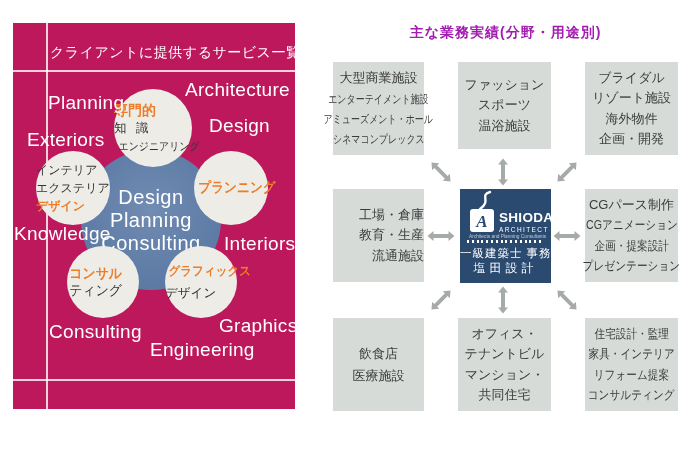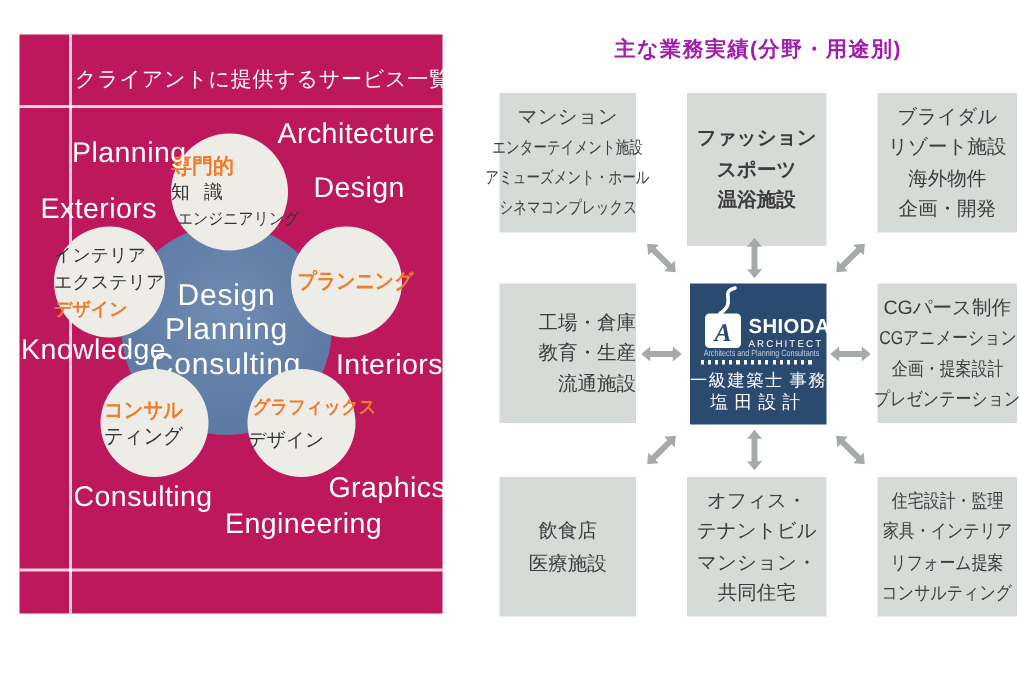--- a/index.html
+++ b/index.html
@@ -47,21 +47,21 @@
   
   .rtitle{position:absolute;left:333px;top:24px;width:345px;text-align:center;color:#a21caf;
           font-size:14px;font-weight:600;letter-spacing:1px;}
   .gbox{position:absolute;background:#d6dbd7;display:flex;flex-direction:column;align-items:center;
         justify-content:center;text-align:center;color:#3c3c3c;font-size:13px;line-height:20.5px;
         font-weight:500;}
   .gbox span{white-space:nowrap;display:block;}
   .cond1{font-size:12.5px;transform:scaleX(.85);}
   .cond2{font-size:11.5px;transform:scaleX(.78);line-height:20px;}
   .b-commercial{left:333px;top:62px;width:91px;height:93px;}
-  .b-fashion{left:458px;top:62px;width:93px;height:102px;font-weight:bold;}
+  .b-fashion{left:458px;top:62px;width:93px;height:87px;}
   .b-bridal{left:585px;top:62px;width:93px;height:93px;}
   .b-factory{left:333px;top:189px;width:91px;height:93px;align-items:flex-end;}
   .b-cg{left:585px;top:189px;width:93px;height:93px;}
   .b-restaurant{left:333px;top:318px;width:91px;height:93px;line-height:22px;text-align:right;}
   .b-office{left:458px;top:318px;width:93px;height:93px;}
   .b-housing{left:585px;top:318px;width:93px;height:93px;}
 
   
   .cbox{position:absolute;left:460px;top:189px;width:91px;height:94px;background:#2b4a70;}
   .logo-svg{position:absolute;left:6px;top:1px;width:34px;height:44px;}
@@ -142,21 +142,21 @@
     <div class="elabel el-4">Knowledge</div>
     <div class="elabel el-5">Interiors</div>
     <div class="elabel el-6">Consulting</div>
     <div class="elabel el-7">Graphics</div>
     <div class="elabel el-8">Engineering</div>
   </div>
 
   <div class="rtitle">主な業務実績(分野・用途別)</div>
 
   <div class="gbox b-commercial">
-    <span>マンション</span>
+    <span>大型商業施設</span>
     <span class="cond2">エンターテイメント施設</span>
     <span class="cond2">アミューズメント・ホール</span>
     <span class="cond2">シネマコンプレックス</span>
   </div>
 
   <div class="gbox b-fashion">
     <span>ファッション</span>
     <span>スポーツ</span>
     <span>温浴施設</span>
   </div>

